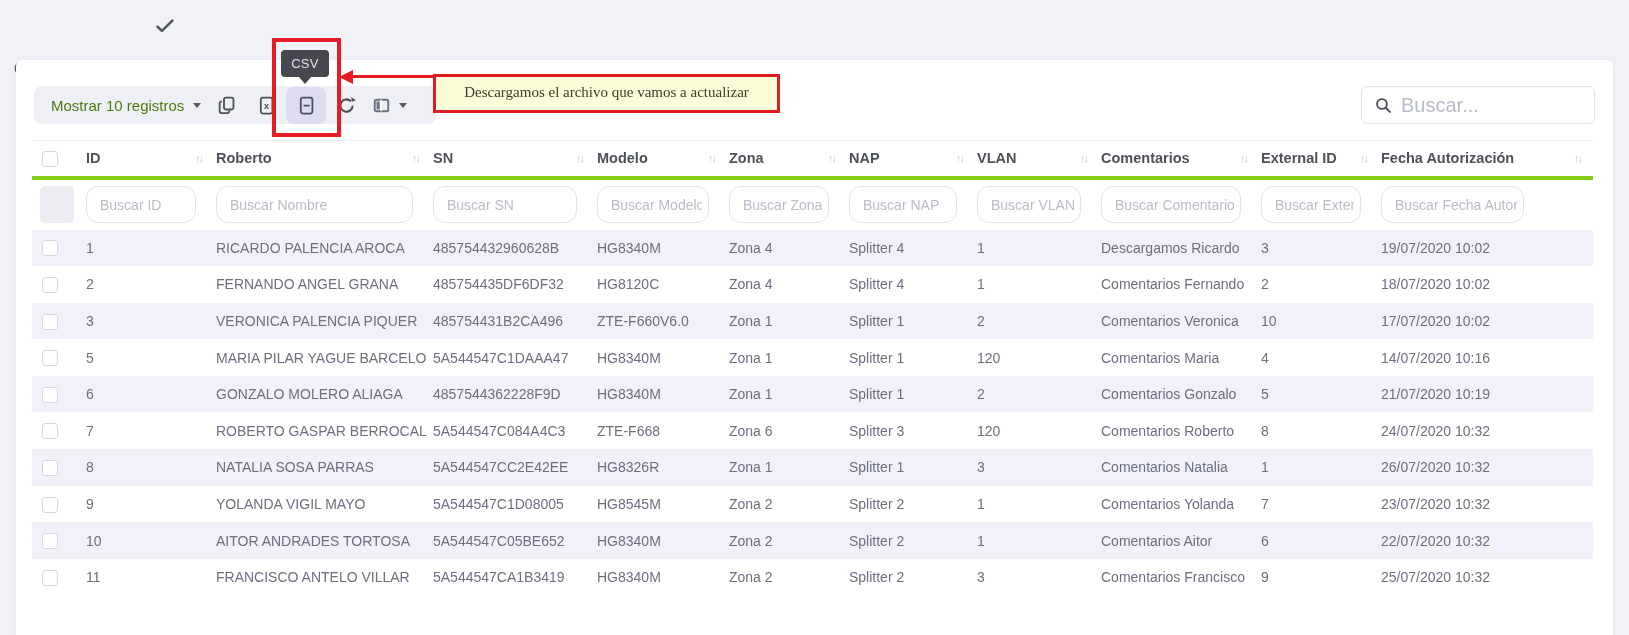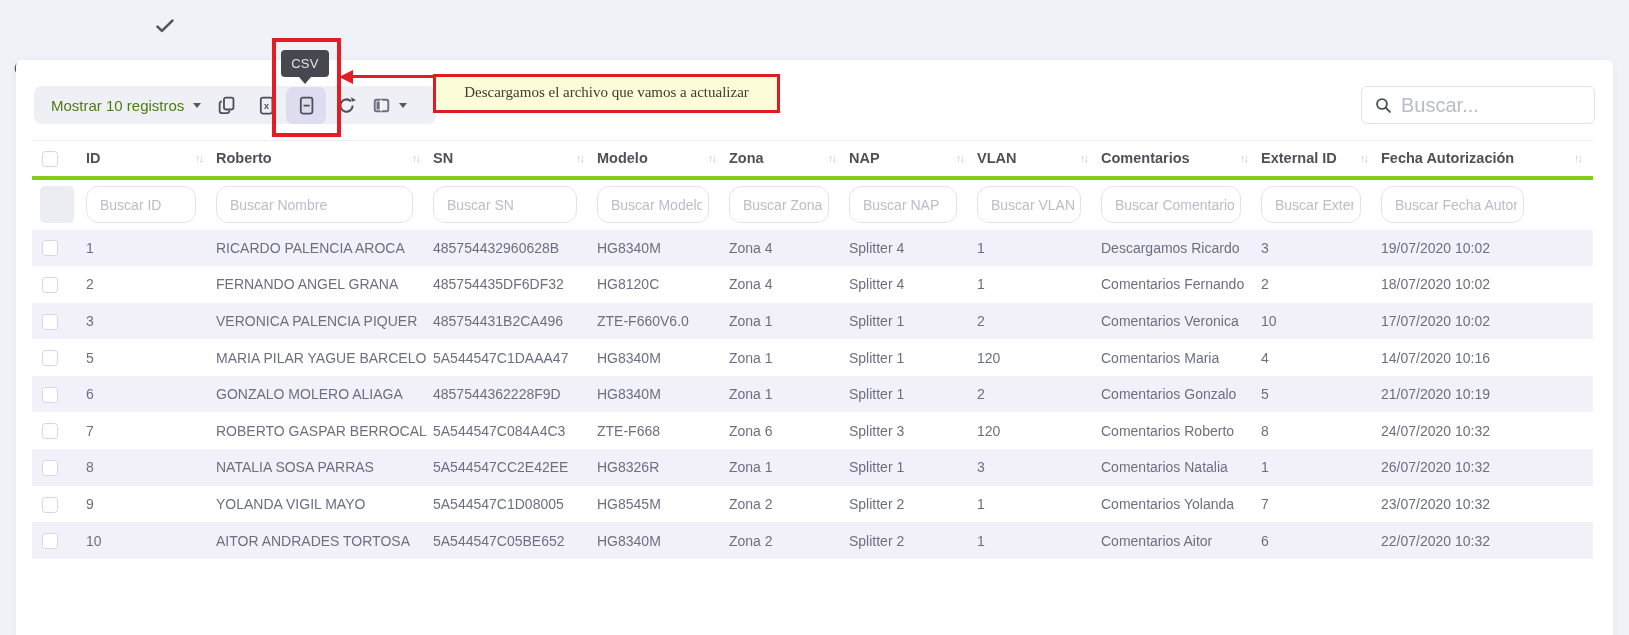--- a/index.html
+++ b/index.html
@@ -420,20 +420,33 @@
             <td>AITOR ANDRADES TORTOSA</td>
             <td>5A544547C05BE652</td>
             <td>HG8340M</td>
             <td>Zona 2</td>
             <td>Splitter 2</td>
             <td>1</td>
             <td>Comentarios Aitor</td>
             <td>6</td>
             <td>22/07/2020 10:32</td>
           </tr>
+          <tr>
+            <td><span class="checkbox"></span></td>
+            <td>11</td>
+            <td>FRANCISCO ANTELO VILLAR</td>
+            <td>5A544547CA1B3419</td>
+            <td>HG8340M</td>
+            <td>Zona 2</td>
+            <td>Splitter 2</td>
+            <td>3</td>
+            <td>Comentarios Francisco</td>
+            <td>9</td>
+            <td>25/07/2020 10:32</td>
+          </tr>
         </tbody>
     </table>
   </div>
 </div>
 
 <div class="csv-tooltip">
   <span>CSV</span>
 </div>
 <div class="highlight-rect"></div>
 <div class="arrow-head"></div>

